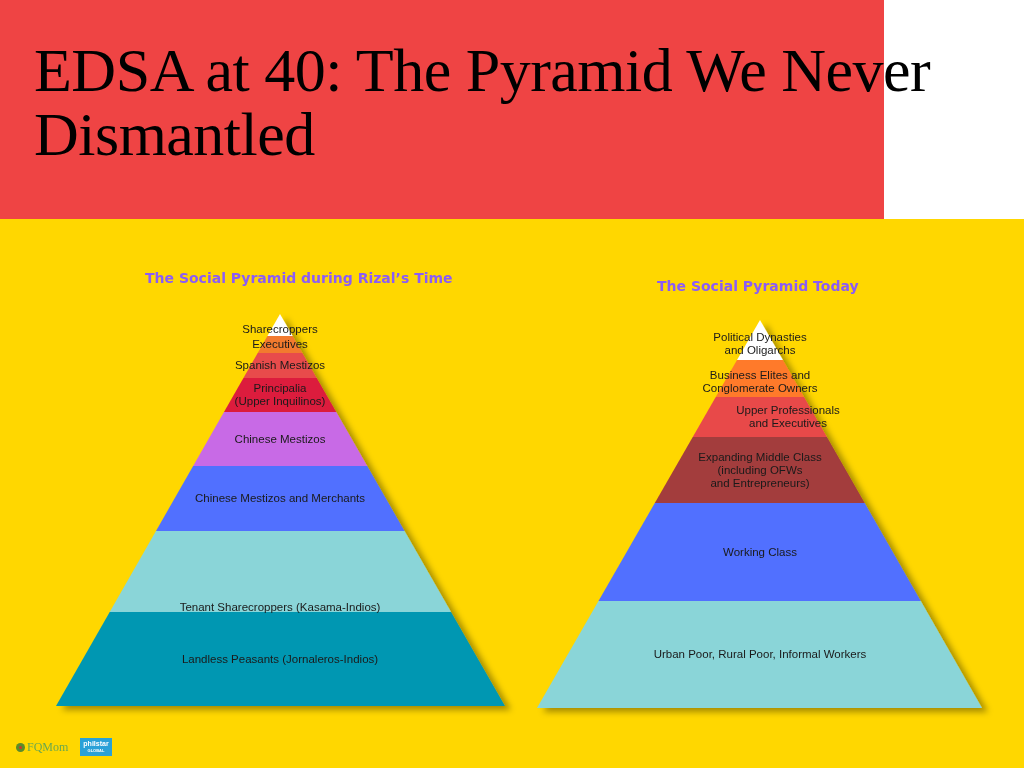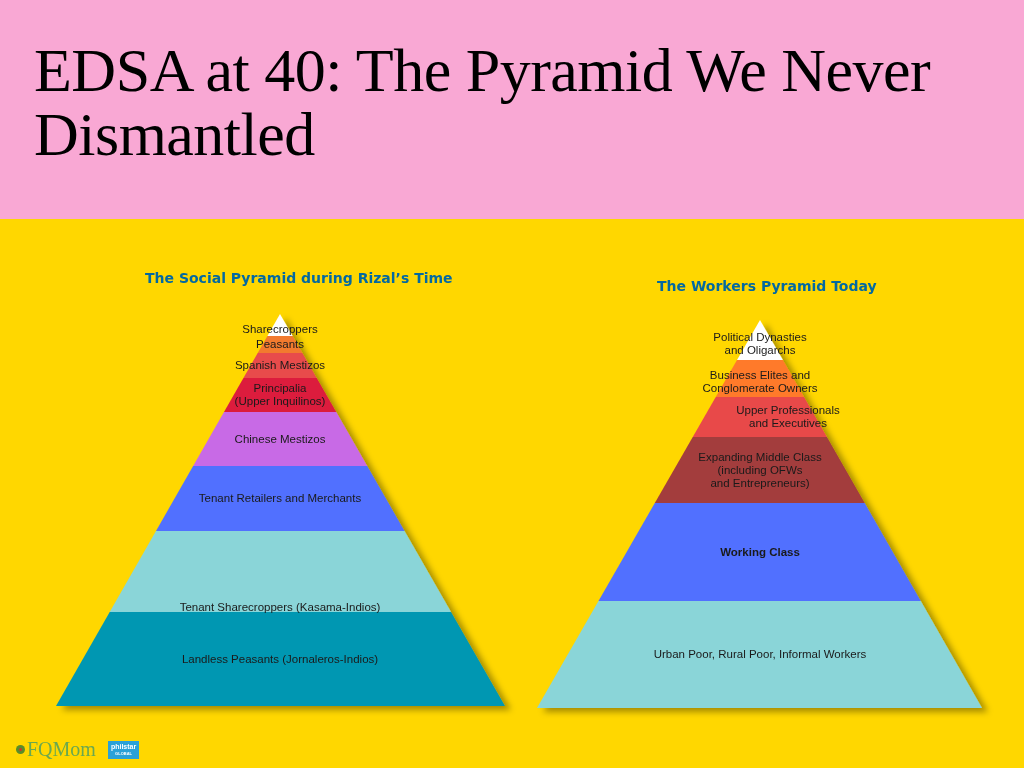--- a/index.html
+++ b/index.html
@@ -1,56 +1,56 @@
 <!DOCTYPE html>
 <html><head>
   <meta charset="utf-8">
   <style>
     * { margin: 0; padding: 0; box-sizing: border-box; }
     html, body { width: 1024px; height: 768px; overflow: hidden; background: #ffffff; }
     body { position: relative; font-family: "Liberation Sans", sans-serif; }
-    .header { position: absolute; left: 0; top: 0; width: 1024px; height: 219px; background: #f9a8d4; }
+    .header { position: absolute; left: 0; top: 0; width: 884px; height: 219px; background: #ef4444; }
     .title {
       position: absolute; left: 34px; top: 38px; width: 980px;
       font-family: "Liberation Serif", serif; font-size: 62px; line-height: 64px;
       color: #000000; font-weight: normal; letter-spacing: -0.5px;
     }
     .byline {
       position: absolute; left: 38px; top: 175px;
       font-family: "Liberation Sans", sans-serif; font-style: italic; font-size: 19px; color: #222222;
     }
     .panel { position: absolute; left: 0; top: 219px; width: 1024px; height: 549px; background: #FFD700; }
     .pyr-title {
       position: absolute; font-family: "DejaVu Sans", sans-serif; font-weight: bold;
-      font-size: 14px; color: #0369a1; white-space: nowrap; text-align: left;
+      font-size: 14px; color: #8b5cf6; white-space: nowrap; text-align: left;
     }
     svg.pyr { position: absolute; left: 0; top: 0; }
     .lbl {
       position: absolute; font-family: "Liberation Sans", sans-serif; font-size: 11.5px;
       color: #1a1a1a; text-align: center; line-height: 13px; white-space: nowrap;
       transform: translateX(-50%);
     }
     .logos { position: absolute; left: 16px; top: 738px; display: flex; align-items: center; gap: 12px; }
-    .fq { font-family: "Liberation Serif", serif; font-size: 20px; color: #6aa84f; display: flex; align-items: center; }
+    .fq { font-family: "Liberation Serif", serif; font-size: 12px; color: #6aa84f; display: flex; align-items: center; }
     .fq-dot { width: 9px; height: 9px; border-radius: 50%; background: #5b8c2a; margin-right: 2px; position: relative; }
     .fq-dot::after { content: ""; position: absolute; left: 3px; top: 3px; width: 3px; height: 3px; background: #d0342c; border-radius: 50%; }
     .phil { background: #2aa1d8; color: #ffffff; font-size: 7px; font-weight: bold; padding: 2px 3px; line-height: 7px; text-align: center; }
     .phil small { display: block; font-size: 4px; }
   </style>
 </head>
 <body>
 
 <div class="header">
   <h1 class="title">EDSA at 40: The Pyramid We Never Dismantled</h1>
 </div>
 
 <div class="panel"></div>
 
 <div class="pyr-title" style="left:145px; top:270px;">The Social Pyramid during Rizal’s Time</div>
-<div class="pyr-title" style="left:657px; top:278px;">The Workers Pyramid Today</div>
+<div class="pyr-title" style="left:657px; top:278px;">The Social Pyramid Today</div>
 
 <svg class="pyr" width="1024" height="768">
   <defs>
     <filter id="sh" x="-10%" y="-10%" width="130%" height="130%">
       <feDropShadow dx="6" dy="4" stdDeviation="3" flood-color="#000" flood-opacity="0.35"></feDropShadow>
     </filter>
   </defs>
   <g id="left-pyr" filter="url(#sh)">
       <polygon points="280,314 280,314 292.6275510204082,336 267.42857142857144,336" fill="#FFFFFF"></polygon>
       <polygon points="267.42857142857144,336 292.6275510204082,336 302.38520408163265,353 257.7142857142857,353" fill="#F27A2E"></polygon>
@@ -66,32 +66,32 @@
       <polygon points="737.0103092783505,360 782.8865979381443,360 804.0567010309278,397 715.7448453608248,397" fill="#FF7A2A"></polygon>
       <polygon points="715.7448453608248,397 804.0567010309278,397 826.9432989690722,437 692.7551546391753,437" fill="#E84A4A"></polygon>
       <polygon points="692.7551546391753,437 826.9432989690722,437 864.7061855670103,503 654.8221649484536,503" fill="#A33C3C"></polygon>
       <polygon points="654.8221649484536,503 864.7061855670103,503 920.7783505154639,601 598.4974226804123,601" fill="#5170FF"></polygon>
       <polygon points="598.4974226804123,601 920.7783505154639,601 982,708 537,708" fill="#8AD5D8"></polygon>
     </g>
 </svg>
 
 <div id="labels">
     <div class="lbl" style="left: 280px; top: 322.5px;">Sharecroppers</div>
-    <div class="lbl" style="left: 280px; top: 338px;">Peasants</div>
+    <div class="lbl" style="left: 280px; top: 338px;">Executives</div>
     <div class="lbl" style="left: 280px; top: 359px;">Spanish Mestizos</div>
     <div class="lbl" style="left: 280px; top: 382px;">Principalia<br>(Upper Inquilinos)</div>
     <div class="lbl" style="left: 280px; top: 432.5px;">Chinese Mestizos</div>
-    <div class="lbl" style="left: 280px; top: 492px;">Tenant Retailers and Merchants</div>
+    <div class="lbl" style="left: 280px; top: 492px;">Chinese Mestizos and Merchants</div>
     <div class="lbl" style="left: 280px; top: 565px; margin-top: 36px;">Tenant Sharecroppers (Kasama-Indios)</div>
     <div class="lbl" style="left: 280px; top: 652.5px;">Landless Peasants (Jornaleros-Indios)</div>
     <div class="lbl" style="left: 760px; top: 331px;">Political Dynasties<br>and Oligarchs</div>
     <div class="lbl" style="left: 760px; top: 369px;">Business Elites and<br>Conglomerate Owners</div>
     <div class="lbl" style="left: 788px; top: 404px;">Upper Professionals<br>and Executives</div>
     <div class="lbl" style="left: 760px; top: 450.5px;">Expanding Middle Class<br>(including OFWs<br>and Entrepreneurs)</div>
-    <div class="lbl" style="left: 760px; top: 545.5px; font-weight: bold;">Working Class</div>
+    <div class="lbl" style="left: 760px; top: 545.5px;">Working Class</div>
     <div class="lbl" style="left: 760px; top: 648px;">Urban Poor, Rural Poor, Informal Workers</div>
   </div>
 
 <div class="logos">
   <div class="fq">
     <span class="fq-dot"></span>
     <span>FQMom</span>
   </div>
   <div class="phil">
     <span>philstar</span>

